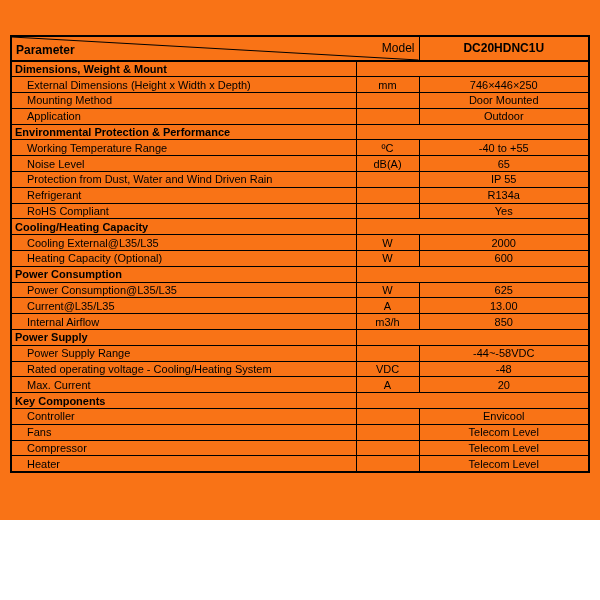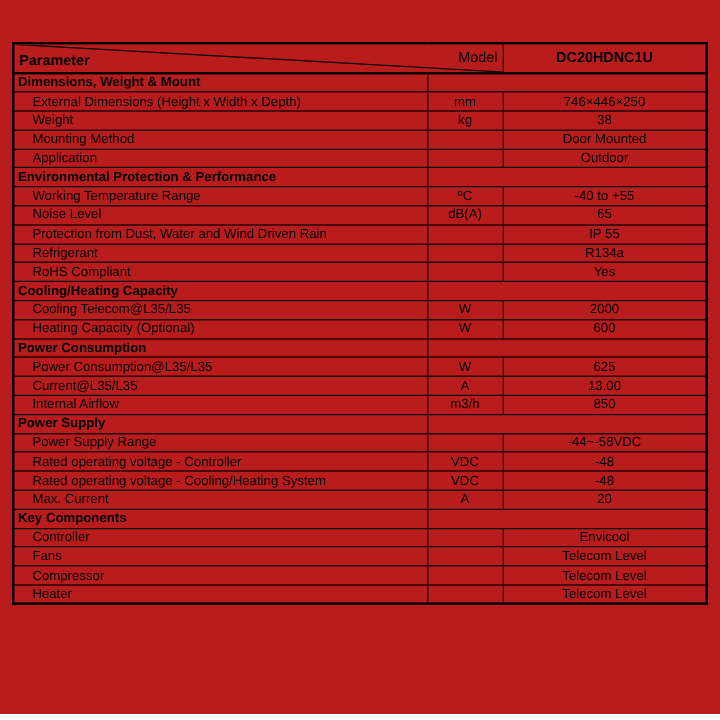--- a/index.html
+++ b/index.html
@@ -4,22 +4,22 @@
 <style>
   html, body {
     margin: 0; padding: 0;
     width: 600px; height: 600px;
     background: #ffffff;
     font-family: "Liberation Sans", sans-serif;
     color: #000000;
   }
   .page {
     position: relative;
-    width: 600px; height: 595px;
-    background: #b91c1c;
+    width: 600px; height: 520px;
+    background: #f97316;
     overflow: hidden;
   }
   .sheet {
     position: absolute;
     left: 10px; top: 35px;
   }
   table.spec {
     border-collapse: collapse;
     table-layout: fixed;
     width: 578px;
@@ -105,25 +105,20 @@
           <tr>
             <td class="sec">Dimensions, Weight &amp; Mount</td>
             <td colspan="2"></td>
           </tr>
           <tr>
             <td class="lbl">External Dimensions (Height x Width x Depth)</td>
             <td class="unit">mm</td>
             <td class="val">746×446×250</td>
           </tr>
           <tr>
-            <td class="lbl">Weight</td>
-            <td class="unit">kg</td>
-            <td class="val">38</td>
-          </tr>
-          <tr>
             <td class="lbl">Mounting Method</td>
             <td class="unit"></td>
             <td class="val">Door Mounted</td>
           </tr>
           <tr>
             <td class="lbl">Application</td>
             <td class="unit"></td>
             <td class="val">Outdoor</td>
           </tr>
           <tr>
@@ -153,21 +148,21 @@
           <tr>
             <td class="lbl">RoHS Compliant</td>
             <td class="unit"></td>
             <td class="val">Yes</td>
           </tr>
           <tr>
             <td class="sec">Cooling/Heating Capacity</td>
             <td colspan="2"></td>
           </tr>
           <tr>
-            <td class="lbl">Cooling Telecom@L35/L35</td>
+            <td class="lbl">Cooling External@L35/L35</td>
             <td class="unit">W</td>
             <td class="val">2000</td>
           </tr>
           <tr>
             <td class="lbl">Heating Capacity (Optional)</td>
             <td class="unit">W</td>
             <td class="val">600</td>
           </tr>
           <tr>
             <td class="sec">Power Consumption</td>
@@ -189,25 +184,20 @@
             <td class="val">850</td>
           </tr>
           <tr>
             <td class="sec">Power Supply</td>
             <td colspan="2"></td>
           </tr>
           <tr>
             <td class="lbl">Power Supply Range</td>
             <td class="unit"></td>
             <td class="val">-44~-58VDC</td>
-          </tr>
-          <tr>
-            <td class="lbl">Rated operating voltage - Controller</td>
-            <td class="unit">VDC</td>
-            <td class="val">-48</td>
           </tr>
           <tr>
             <td class="lbl">Rated operating voltage - Cooling/Heating System</td>
             <td class="unit">VDC</td>
             <td class="val">-48</td>
           </tr>
           <tr>
             <td class="lbl">Max. Current</td>
             <td class="unit">A</td>
             <td class="val">20</td>

